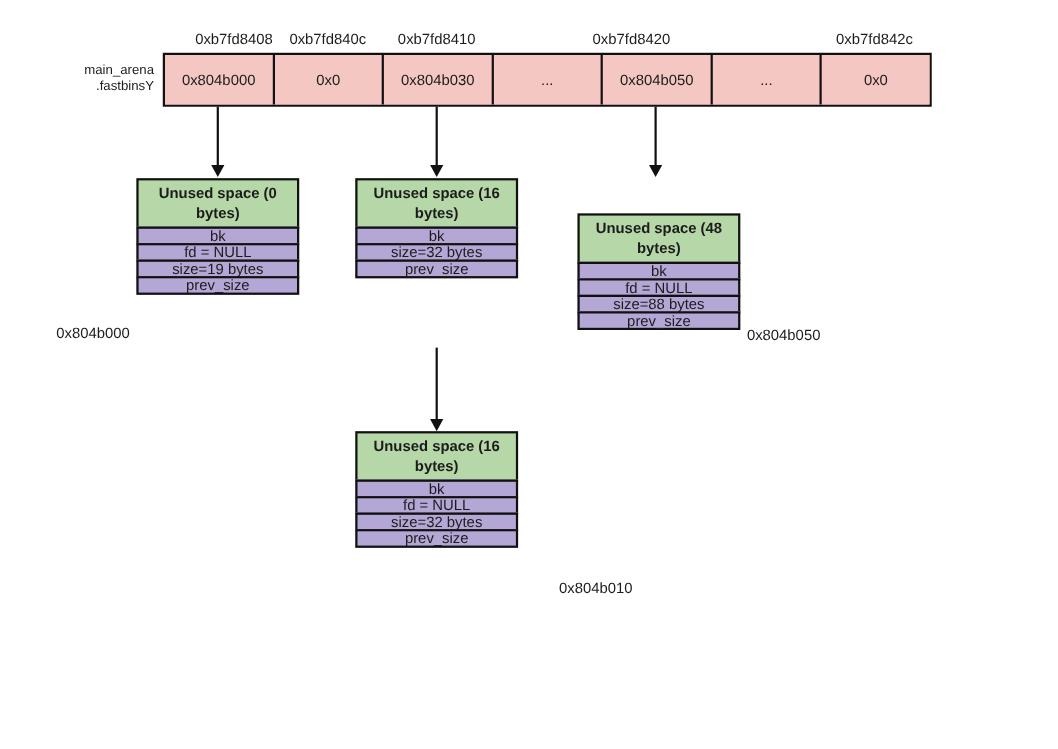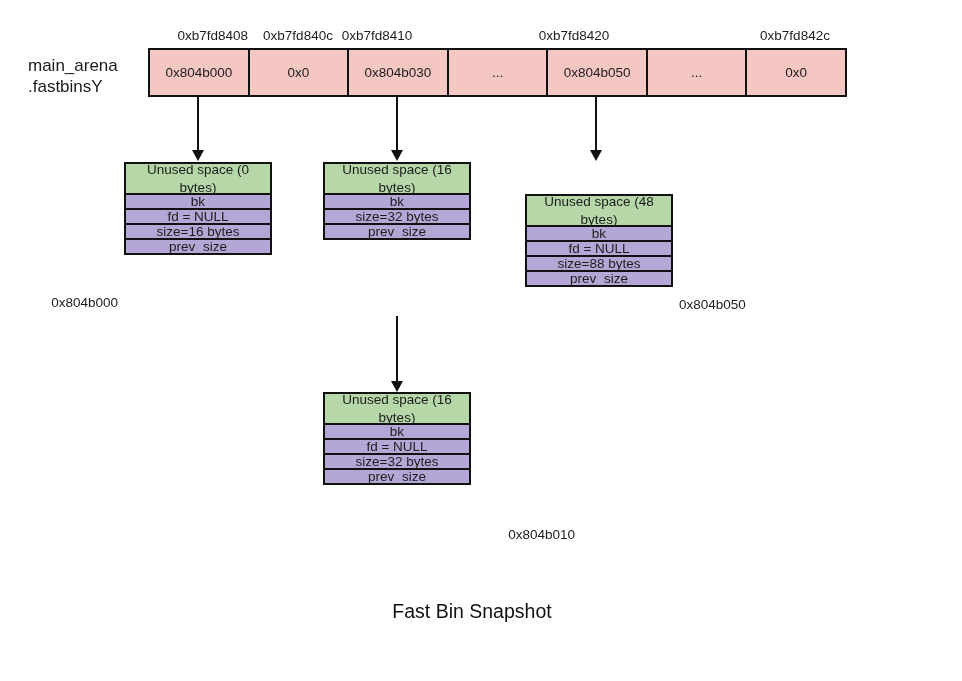--- a/index.html
+++ b/index.html
@@ -30,21 +30,21 @@
   }
   .bin-cell + .bin-cell { border-left: 2px solid var(--line, #111); }
 
   .addr-label {
     position: absolute; top: 28px; width: 100px; height: 17px;
     text-align: center; font-size: 13.5px; white-space: nowrap;
   }
 
   .arena-label {
     position: absolute; left: 28px; top: 56px; width: 112px;
-    text-align: left; font-size: 17px; line-height: 1.22;
+    text-align: right; font-size: 12px; line-height: 1.22;
   }
 
   
   .arrow { position: absolute; width: 14px; display: flex; flex-direction: column; align-items: center; }
   .arrow-line { width: 2px; background: var(--line, #111); }
   .arrow-head {
     width: 0; height: 0;
     border-left: 6px solid transparent;
     border-right: 6px solid transparent;
     border-top: 11px solid var(--line, #111);
@@ -53,21 +53,21 @@
   
   .chunk { position: absolute; width: 148px; }
   .seg {
     box-sizing: border-box;
     width: 148px;
     border: 2px solid var(--line, #111);
     display: flex; align-items: center; justify-content: center;
     text-align: center;
     font-size: 13.5px; line-height: 1.3;
   }
-  .seg-header { height: 33px; background: var(--chunk-green, #b6d7a8); padding: 0 8px; }
+  .seg-header { height: 46px; background: var(--chunk-green, #b6d7a8); padding: 0 8px; font-weight: bold; }
   .seg-row { height: 17px; margin-top: -2px; background: var(--chunk-purple, #b4a7d6); }
 
   .chunk-addr {
     position: absolute; width: 100px; font-size: 13.5px; white-space: nowrap;
   }
 
   .diagram-title {
     position: absolute; left: 272px; top: 600px; width: 400px;
     text-align: center; font-size: 19.5px; color: #111;
   }
@@ -77,21 +77,21 @@
 
 <div class="canvas">
 
   <div class="arena-label">
     <div>main_arena</div>
     <div>.fastbinsY</div>
   </div>
 
   <div class="addr-label" style="left:148px;text-align:right;">0xb7fd8408</div>
   <div class="addr-label" style="left:248px;">0xb7fd840c</div>
-  <div class="addr-label" style="left:327px;">0xb7fd8410</div>
+  <div class="addr-label" style="left:347px;">0xb7fd8410</div>
   <div class="addr-label" style="left:524px;">0xb7fd8420</div>
   <div class="addr-label" style="left:745px;">0xb7fd842c</div>
 
   <div class="bin-row">
     <div class="bin-cell">0x804b000</div>
     <div class="bin-cell">0x0</div>
     <div class="bin-cell">0x804b030</div>
     <div class="bin-cell">...</div>
     <div class="bin-cell">0x804b050</div>
     <div class="bin-cell">...</div>
@@ -112,21 +112,21 @@
   </div>
   <div class="arrow" style="left:390px; top:316px;">
     <div class="arrow-line" style="height:65px;"></div>
     <div class="arrow-head"></div>
   </div>
 
   <div class="chunk" style="left:124px; top:162px;">
     <div class="seg seg-header">Unused space (0 bytes)</div>
     <div class="seg seg-row">bk</div>
     <div class="seg seg-row">fd = NULL</div>
-    <div class="seg seg-row">size=16 bytes</div>
+    <div class="seg seg-row">size=19 bytes</div>
     <div class="seg seg-row">prev_size</div>
   </div>
   <div class="chunk-addr" style="left:18px; top:295px; text-align:right;">0x804b000</div>
 
   <div class="chunk" style="left:323px; top:162px;">
     <div class="seg seg-header">Unused space (16 bytes)</div>
     <div class="seg seg-row">bk</div>
     <div class="seg seg-row">size=32 bytes</div>
     <div class="seg seg-row">prev_size</div>
   </div>
@@ -142,15 +142,14 @@
 
   <div class="chunk" style="left:323px; top:392px;">
     <div class="seg seg-header">Unused space (16 bytes)</div>
     <div class="seg seg-row">bk</div>
     <div class="seg seg-row">fd = NULL</div>
     <div class="seg seg-row">size=32 bytes</div>
     <div class="seg seg-row">prev_size</div>
   </div>
   <div class="chunk-addr" style="left:475px; top:527px; text-align:right;">0x804b010</div>
 
-  <div class="diagram-title">Fast Bin Snapshot</div>
 
 </div>
 
 </body></html>

